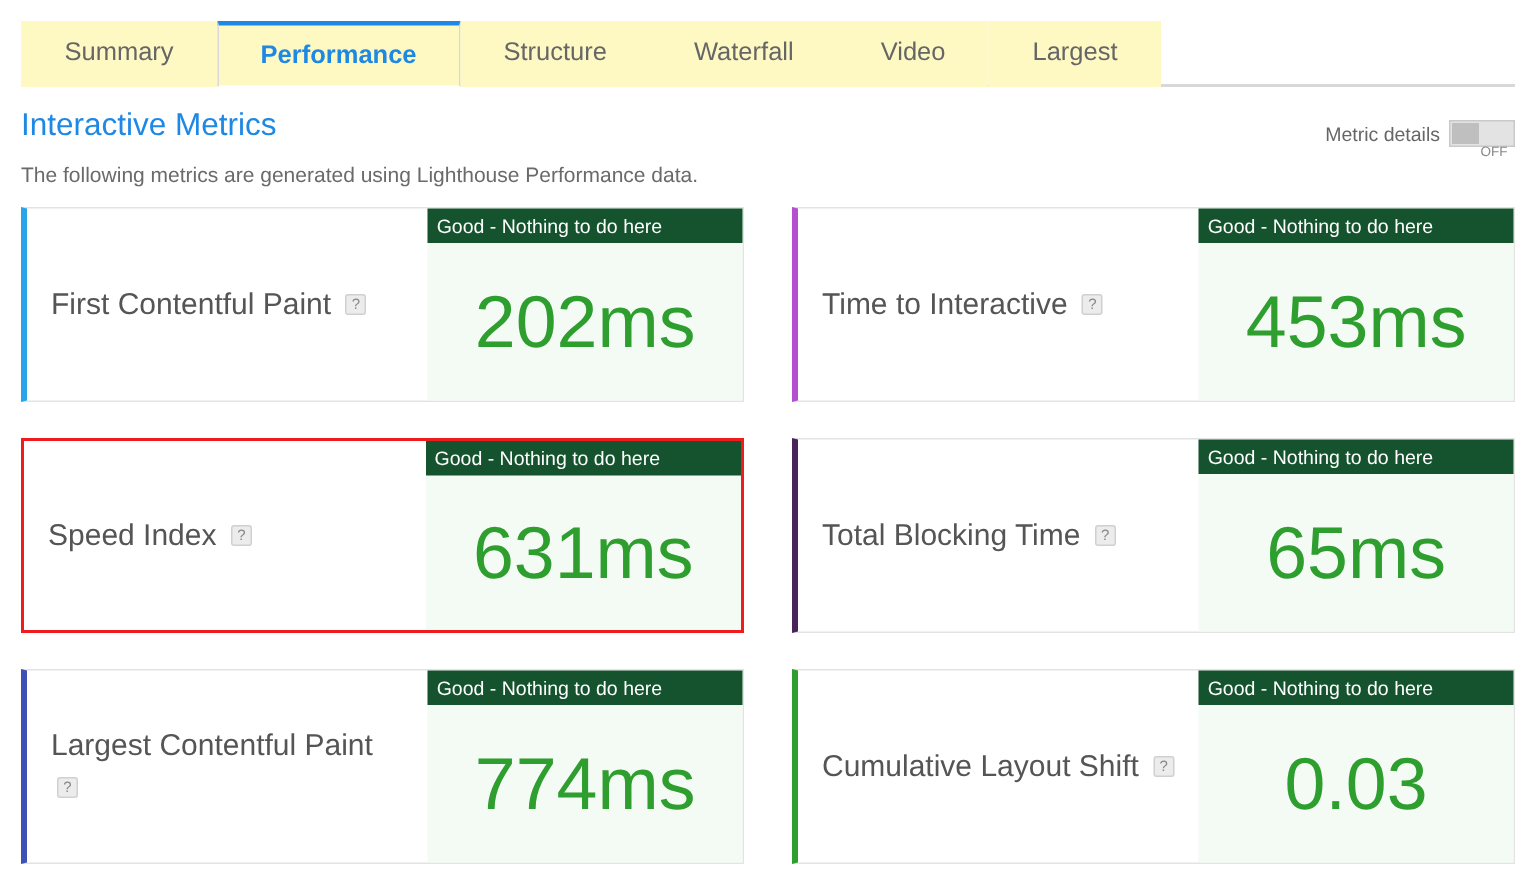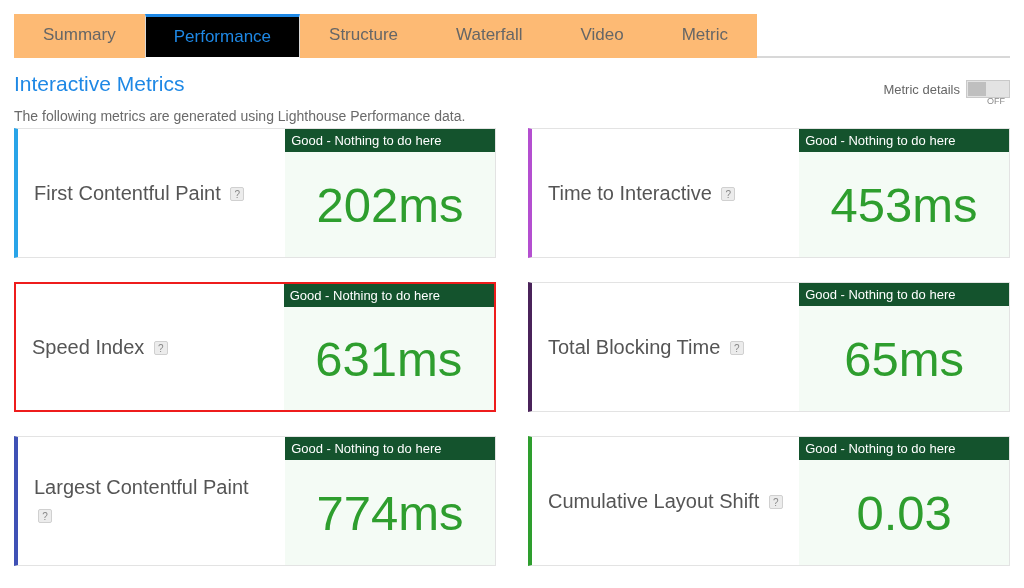--- a/index.html
+++ b/index.html
@@ -19,45 +19,46 @@
     }
     .tab {
       padding: 10px 28px 10px;
       font-size: 17px;
       color: #666;
       cursor: pointer;
       border: 1px solid transparent;
       border-bottom: none;
       position: relative;
       top: 2px;
-      background: #fdba74;
+      background: #fef9c3;
     }
     .tab.active {
       color: #1e88e5;
       border: 1px solid #d8d8d8;
       border-top: 3px solid #1e88e5;
       border-bottom: 1px solid #fff;
-      background: #000000;
+      background: #fef9c3;
+      font-weight: bold;
     }
     .section-head {
       display: flex;
       justify-content: space-between;
       align-items: flex-end;
       margin-bottom: 6px;
     }
     .section-title {
       color: #1e88e5;
       font-size: 21px;
       font-weight: 500;
       margin-bottom: 6px;
     }
     .subtext {
       color: #6a6a6a;
       font-size: 14px;
-      margin-bottom: 4px;
+      margin-bottom: 14px;
     }
     .toggle-wrap {
       display: flex;
       align-items: center;
       gap: 6px;
       font-size: 13px;
       color: #666;
       padding-bottom: 4px;
     }
     .toggle {
@@ -157,21 +158,21 @@
 <body>
 
 <div class="wrap">
 
   <div class="tabs">
     <div class="tab">Summary</div>
     <div class="tab active">Performance</div>
     <div class="tab">Structure</div>
     <div class="tab">Waterfall</div>
     <div class="tab">Video</div>
-    <div class="tab">Metric</div>
+    <div class="tab">Largest</div>
   </div>
 
   <div class="section-head">
     <div>
       <div class="section-title">Interactive Metrics</div>
     </div>
     <div class="toggle-wrap">
       <span>Metric details</span>
       <div class="toggle">
         <div class="toggle-knob"></div>

